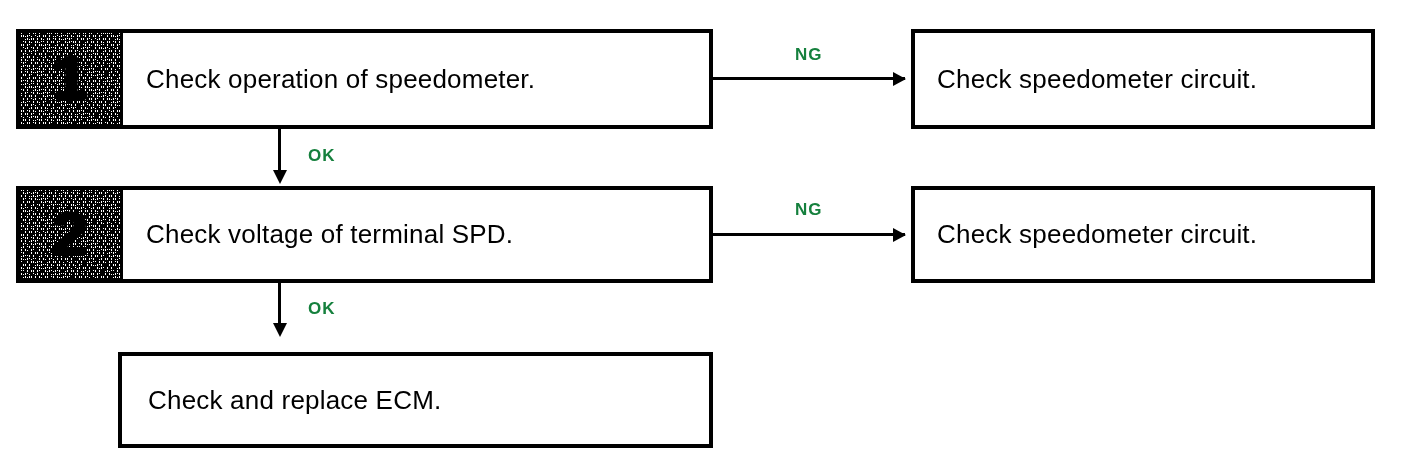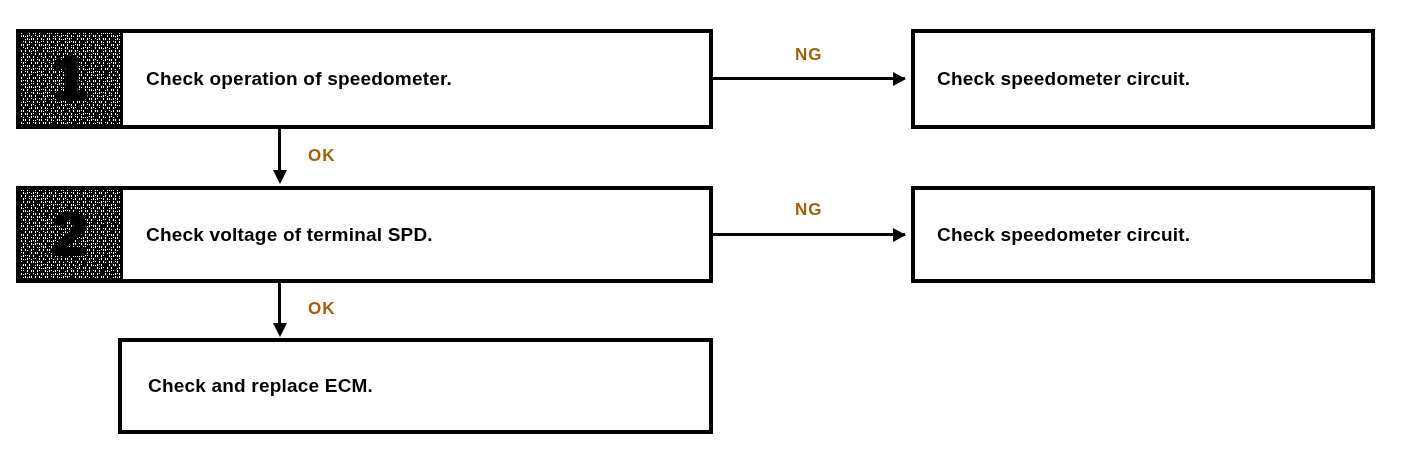--- a/index.html
+++ b/index.html
@@ -22,22 +22,22 @@
   
   .flow-box {
     position: absolute;
     box-sizing: border-box;
     background: #ffffff;
     border: 4px solid #000000;
     display: flex;
     align-items: center;
   }
   .flow-box .box-label {
-    font-size: 19px;
-    font-weight: 700;
+    font-size: 26px;
+    font-weight: 400;
     color: #000000;
     letter-spacing: 0.2px;
     white-space: nowrap;
   }
 
   
   .step-box .box-label {
     padding-left: 26px;
   }
 
@@ -102,21 +102,21 @@
     width: 0;
     height: 0;
     border-left: 7px solid transparent;
     border-right: 7px solid transparent;
     border-top: 14px solid #000000;
   }
   .edge-label {
     position: absolute;
     font-size: 17px;
     font-weight: 700;
-    color: #a16207;
+    color: #15803d;
     letter-spacing: 1px;
     white-space: nowrap;
   }
 </style>
 </head>
 <body>
 
 <div id="diagram">
 
   <div class="flow-box step-box" style="left:16px; top:29px; width:697px; height:100px;">
@@ -150,17 +150,17 @@
   <span class="edge-label" style="left:795px; top:200px;">NG</span>
 
   <div class="flow-box" style="left:911px; top:186px; width:464px; height:97px;">
     <span class="box-label" style="padding-left:22px;">Check speedometer circuit.</span>
   </div>
 
   <div class="v-line" style="left:278px; top:283px; height:44px;"></div>
   <div class="arrow-down" style="left:273px; top:323px;"></div>
   <span class="edge-label" style="left:308px; top:299px;">OK</span>
 
-  <div class="flow-box" style="left:118px; top:338px; width:595px; height:96px;">
+  <div class="flow-box" style="left:118px; top:352px; width:595px; height:96px;">
     <span class="box-label" style="padding-left:26px;">Check and replace ECM.</span>
   </div>
 
 </div>
 
 </body></html>

